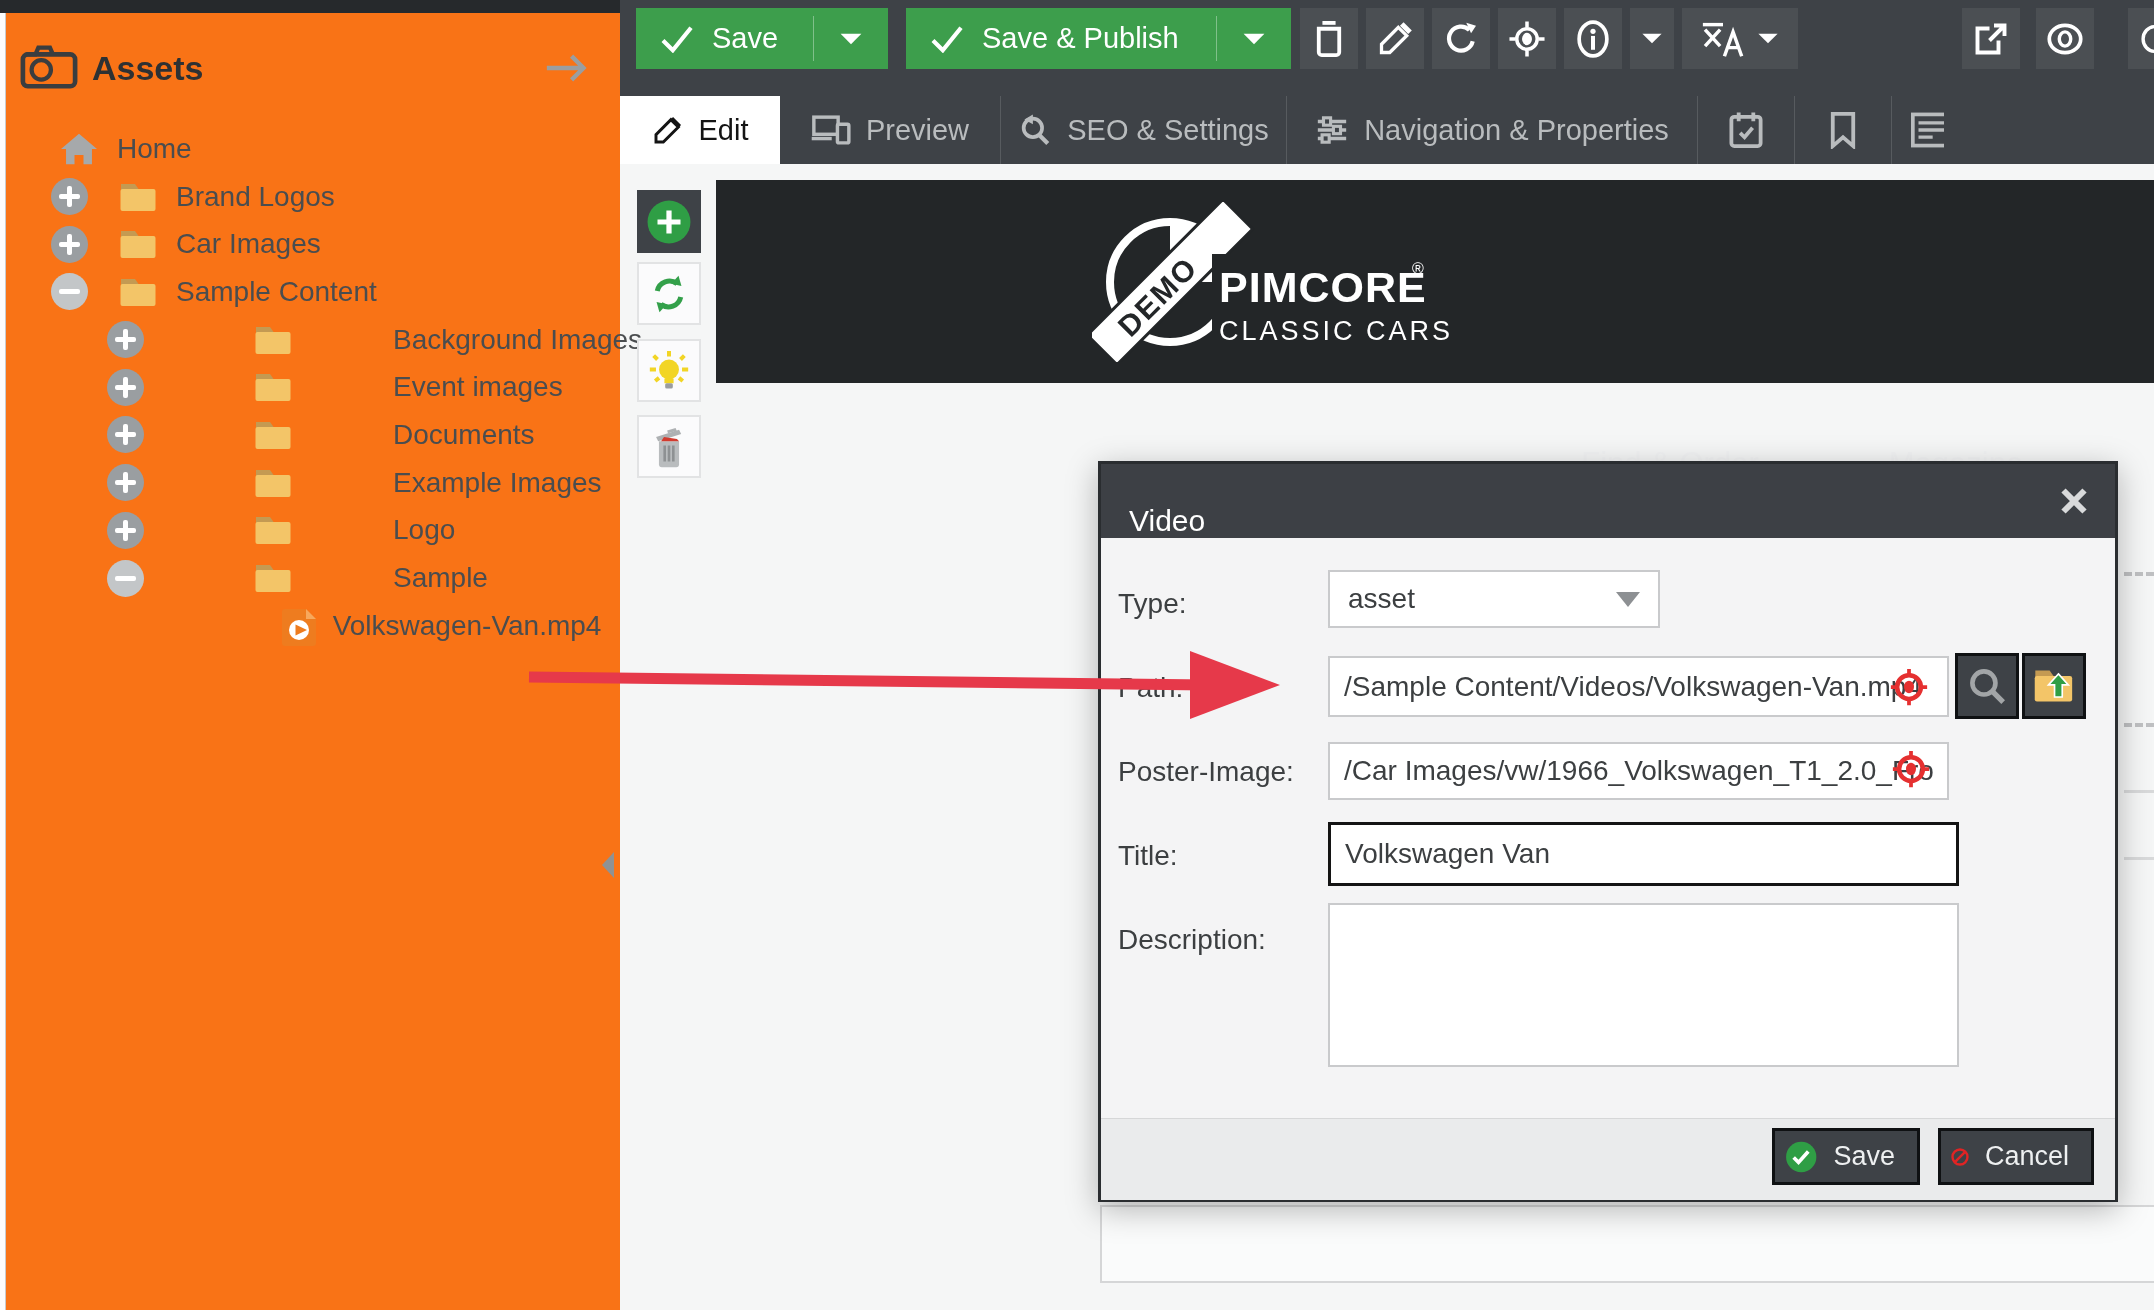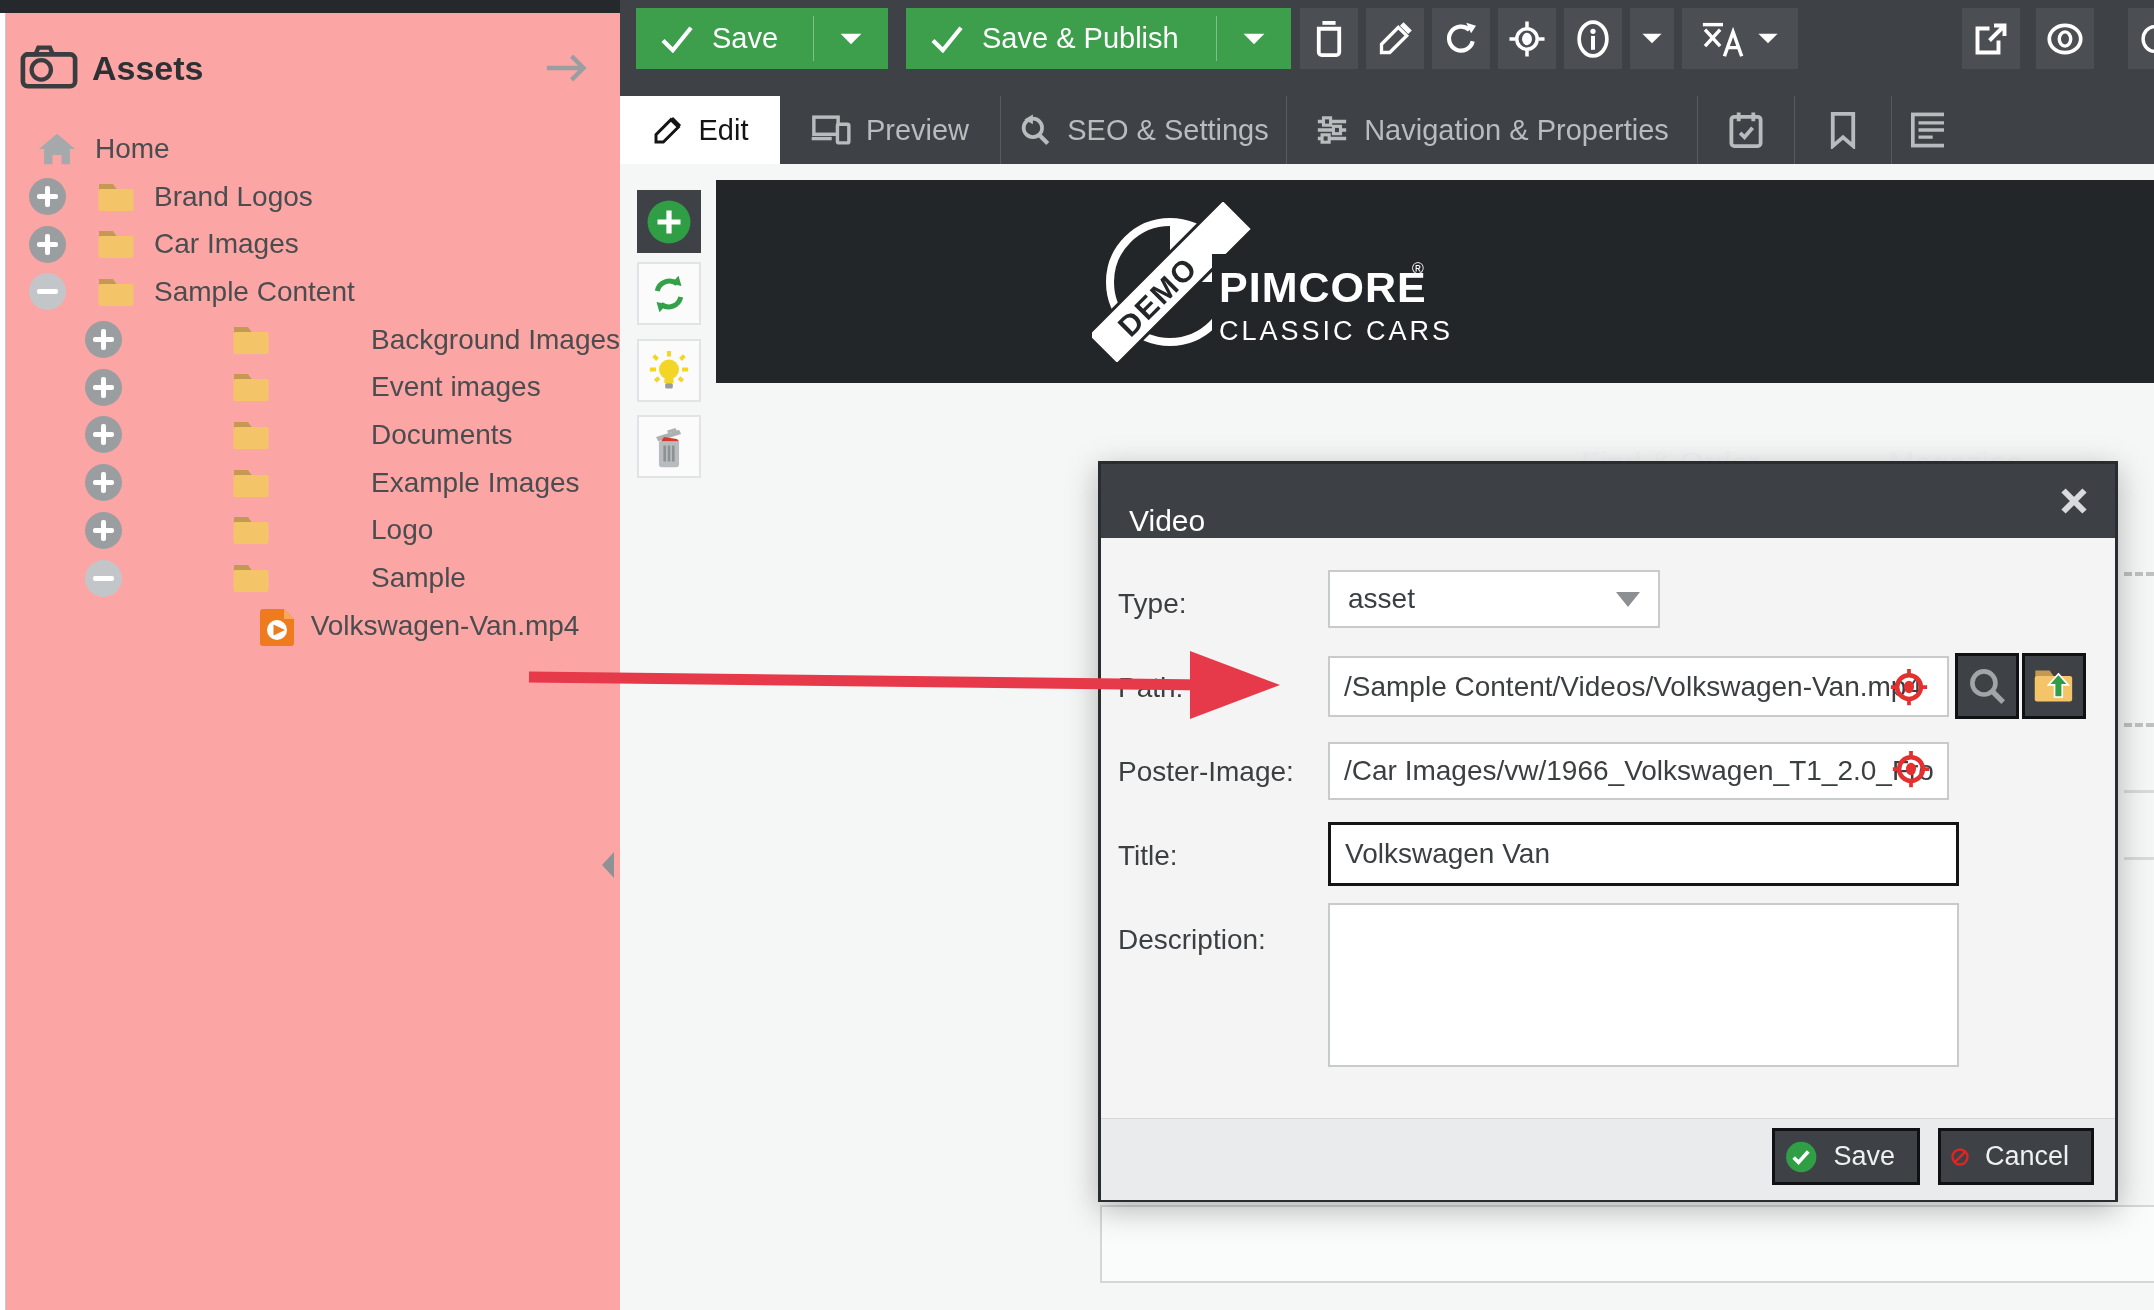--- a/index.html
+++ b/index.html
@@ -6,26 +6,26 @@
   body{
     width:2154px;height:1310px;position:relative;overflow:hidden;
     background:#f5f6f6;
     font-family:"Liberation Sans","DejaVu Sans",sans-serif;
     -webkit-font-smoothing:antialiased;
   }
   .abs{position:absolute;}
   svg{display:block;}
 
   
-  #sidebar{left:0;top:0;width:620px;height:1310px;background:#fca5a5;}
+  #sidebar{left:0;top:0;width:620px;height:1310px;background:#f97316;}
   #sidebar .topstrip{left:0;top:0;width:620px;height:13px;background:#26292c;position:absolute;}
   #sidebar .leftsliver{left:0;top:13px;width:5px;height:1297px;background:#fdfdfd;border-right:1px solid #c9cbcd;position:absolute;}
   .assets-header{position:absolute;left:0;top:13px;width:620px;height:100px;}
   .assets-title{position:absolute;left:92px;top:36px;font-size:34px;font-weight:bold;color:#2e3133;}
-  .tree{position:absolute;left:0;top:125px;width:660px;}
+  .tree{position:absolute;left:0;top:125px;width:660px;padding-left:22px;}
   .tree-row{height:47.7px;display:flex;align-items:center;font-size:28px;color:#4a4d4f;white-space:nowrap;}
   .tree-row .gap{width:18px;flex:0 0 auto;}
   .expander{width:37px;height:37px;border-radius:50%;background:#9a9ea1;flex:0 0 auto;position:relative;}
   .expander.minus{background:#c3c6c8;}
   .expander:before{content:"";position:absolute;left:8px;top:16px;width:21px;height:5px;background:#fff;border-radius:2px;}
   .expander.plus:after{content:"";position:absolute;left:16px;top:8px;width:5px;height:21px;background:#fff;border-radius:2px;}
   .ind0{padding-left:29px;}
   .ind1{padding-left:85px;gap:41px;}
   .indhome{padding-left:37px;}
   .indfile{padding-left:176px;justify-content:center;}

